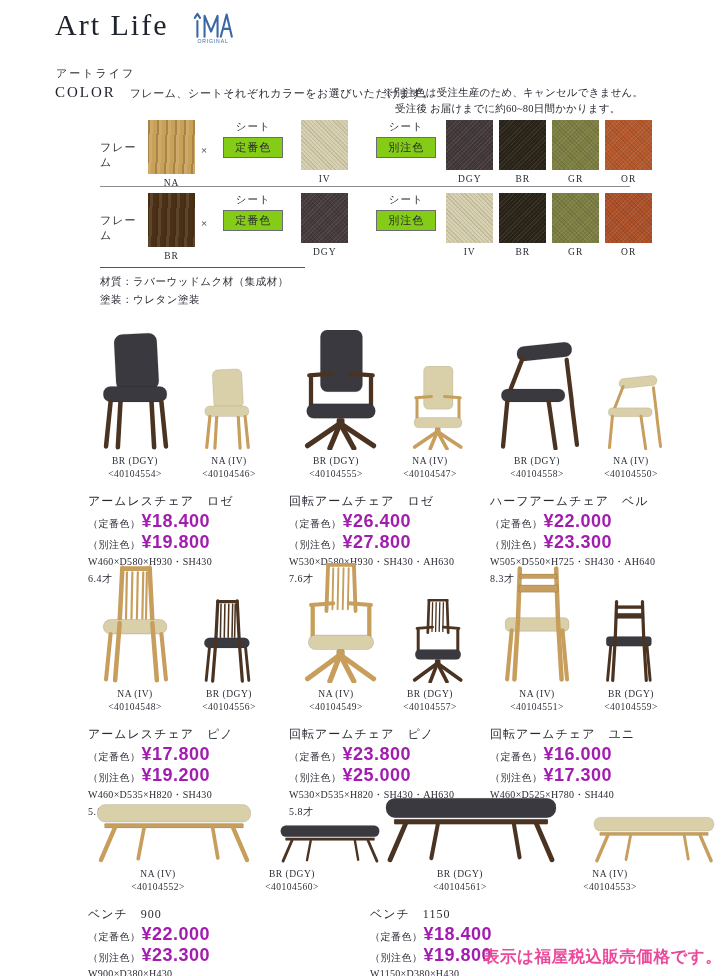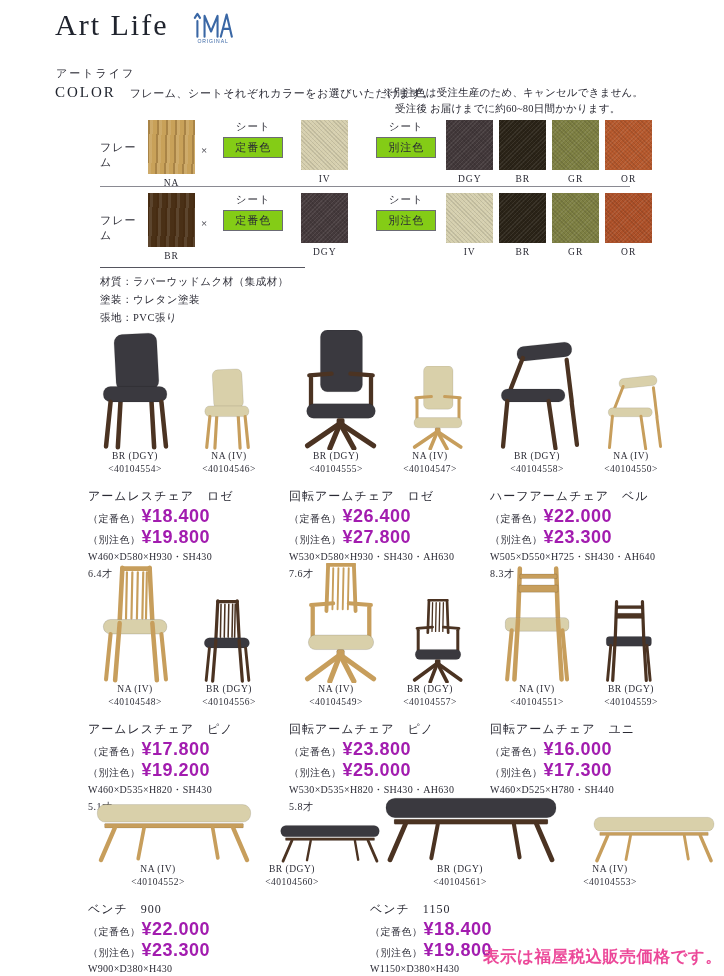--- a/index.html
+++ b/index.html
@@ -54,21 +54,21 @@
   .chair-img.big{width:92px;height:118px;}
   .chair-img.small{width:63px;height:84px;}
   .type-swivel .chair-img.big,.type-swivelslat .chair-img.big{width:100px;height:120px;}
   .type-swivel .chair-img.small,.type-swivelslat .chair-img.small{width:66px;height:84px;}
   .type-halfarm .chair-img.big{width:96px;height:110px;}
   .type-halfarm .chair-img.small{width:66px;height:76px;}
   .type-bench .chair-img.big{width:168px;height:62px;}
   .type-bench .chair-img.small{width:108px;height:44px;}
   #row3 .product:nth-child(2) .chair-img.big{width:198px;height:68px;}
   #row3 .product:nth-child(2) .chair-img.small{width:132px;height:48px;}
-  .captions{display:flex;}
+  .captions{display:flex;margin-top:5px;}
   .cap{text-align:center;font-size:9.5px;line-height:1.4;letter-spacing:.5px;color:#2e2e38;}
   .cap1{width:94px;}
   .cap2{width:86px;margin-left:4px;}
   #row3 .product:nth-child(1) .cap1{width:140px;}
   #row3 .product:nth-child(1) .cap2{width:128px;margin-left:0;}
   #row3 .product:nth-child(2) .cap1{width:180px;}
   #row3 .product:nth-child(2) .cap2{width:120px;margin-left:0;}
   .p-name{margin-top:11px;font-size:12px;letter-spacing:1px;}
   .price-row{display:flex;align-items:baseline;margin-top:1px;}
   .price-label{font-size:10px;letter-spacing:.5px;}
@@ -186,21 +186,20 @@
           <div class="swatch fabric" style="background: rgb(173, 80, 40);"></div>
           <div class="swatch-caption">OR</div>
         </div>
     </div>
   </div>
 
   <div class="material-line"></div>
   <div class="materials">
     <div>材質：ラバーウッドムク材（集成材）</div>
     <div>塗装：ウレタン塗装</div>
-    <div>張地：PVC張り</div>
   </div>
 
   <div class="prod-row" id="row1">
       <div class="product type-armless">
     <div class="product-images">
           <div class="chair-img big"><svg viewBox="0 0 100 130" width="100%" height="100%" preserveAspectRatio="xMidYMax meet" xmlns="http://www.w3.org/2000/svg">
               <line x1="34" y1="58" x2="30" y2="127" stroke="#4b3322" stroke-width="5" stroke-linecap="round"></line>
               <line x1="66" y1="58" x2="70" y2="127" stroke="#4b3322" stroke-width="5" stroke-linecap="round"></line>
               <rect x="27" y="2" width="47" height="62" rx="9" fill="#3a393f" stroke="rgba(0,0,0,.18)" stroke-width=".8" transform="rotate(-3 50 33)"></rect>
               <rect x="14" y="60" width="70" height="17" rx="8" fill="#3a393f" stroke="rgba(0,0,0,.18)" stroke-width=".8"></rect>

